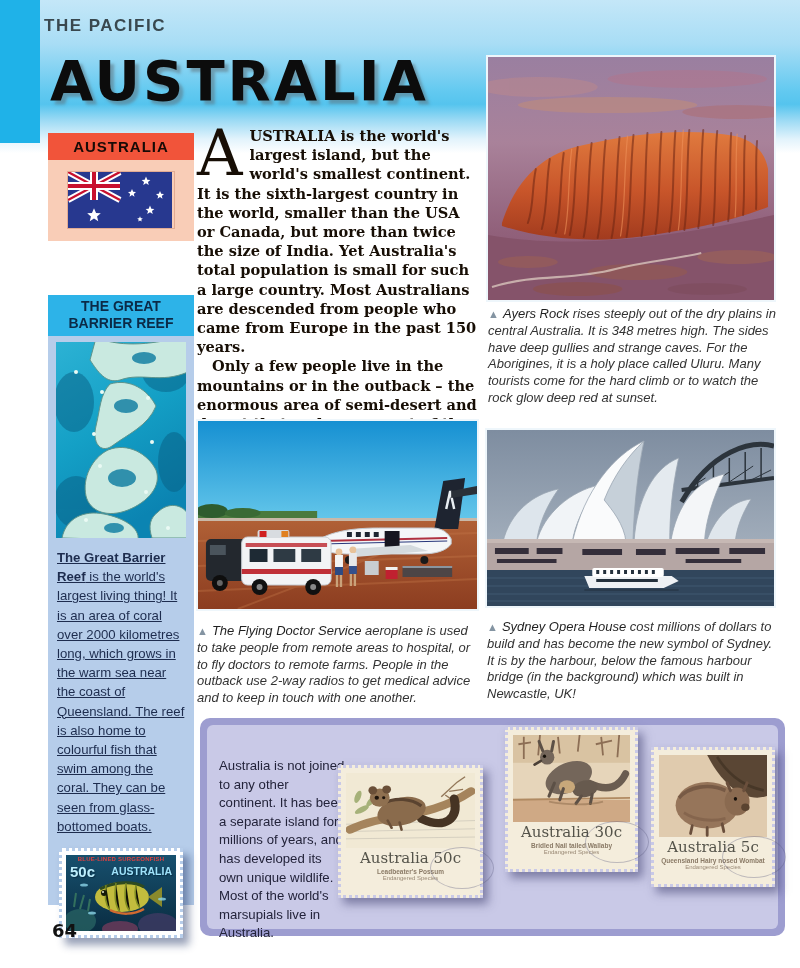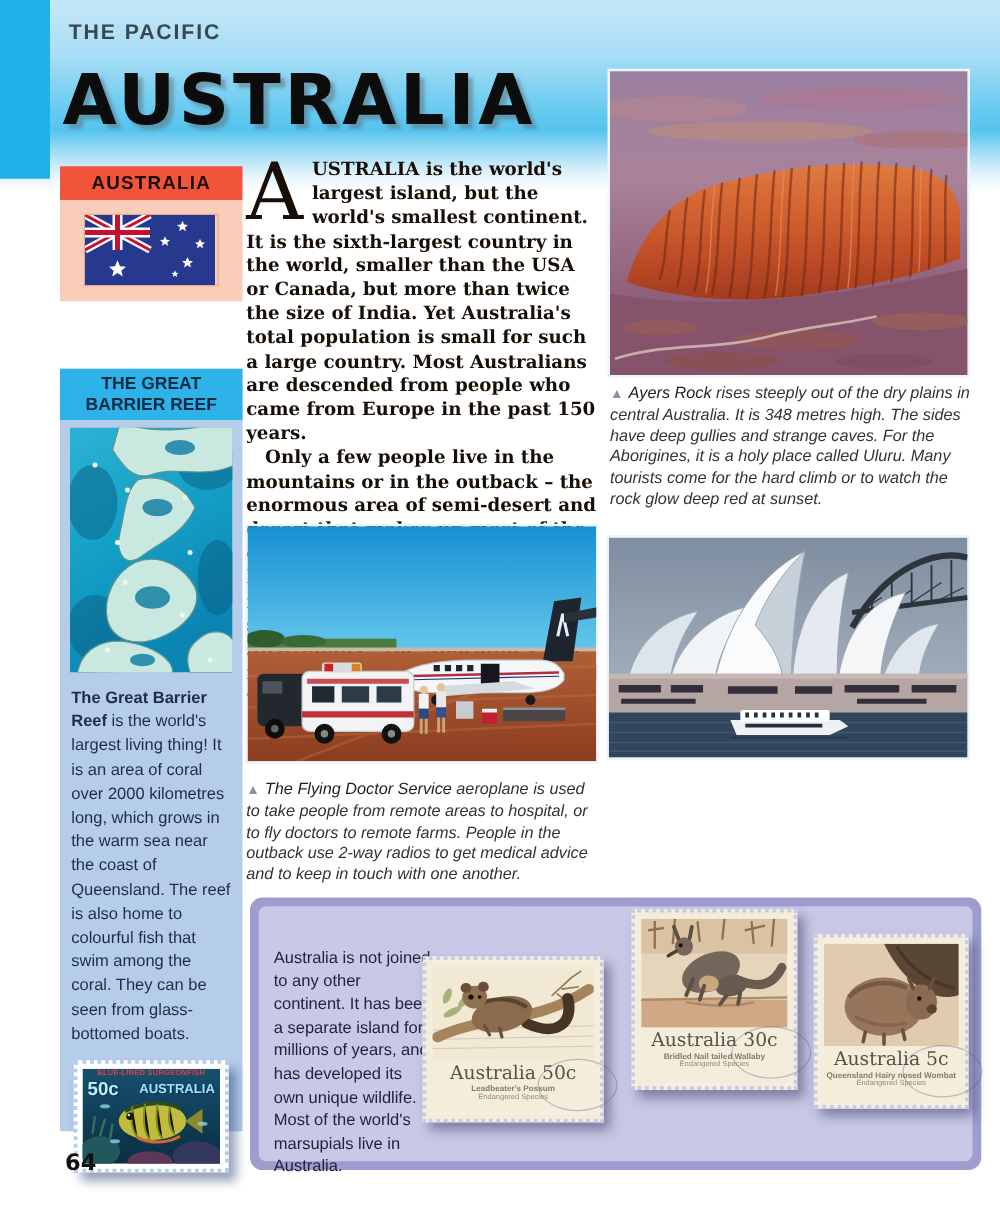--- a/index.html
+++ b/index.html
@@ -3,21 +3,21 @@
 <meta charset="utf-8">
 <style>
   html,body{margin:0;padding:0;background:#ffffff;}
   .page{position:relative;width:800px;height:968px;background:#ffffff;overflow:hidden;
         font-family:"Liberation Sans",sans-serif;}
 
   
   .header-band{position:absolute;left:0;top:0;width:800px;height:158px;
     background:linear-gradient(180deg,#c4e7f8 0%,#a8ddf5 28%,#62c9f0 58%,#55c4ee 66%,#9bdaf4 76%,#e2f3fc 88%,#ffffff 97%);}
   .corner-bar{position:absolute;left:0;top:0;width:40px;height:143px;background:#1fb2e8;}
-  .section-label{position:absolute;left:55px;top:16px;font-size:17px;font-weight:bold;
+  .section-label{position:absolute;left:44px;top:16px;font-size:17px;font-weight:bold;
     letter-spacing:1.5px;color:#39484f;}
   .main-title{position:absolute;left:50px;top:48px;font-size:56px;font-weight:900;
     font-family:"DejaVu Sans",sans-serif;color:#0c0c0c;letter-spacing:3px;
     text-shadow:4px 4px 3px rgba(92,114,126,0.55);}
 
   
   .fact-box{position:absolute;left:48px;top:133px;width:146px;}
   .fact-hdr{background:#f1543a;color:#180a06;font-weight:bold;font-size:15px;
     text-align:center;letter-spacing:1px;padding:5px 0;}
   .fact-body{background:#f9cdb7;padding:11px 6px 12px;}
@@ -47,21 +47,21 @@
   .caption .marker{font-style:normal;color:#8494a2;font-size:11px;margin-right:4px;}
   .cap-ayers{left:488px;top:306px;width:288px;}
   .cap-doctor{left:197px;top:623px;width:283px;}
   .cap-opera{left:487px;top:619px;width:290px;}
 
   
   .reef-box{position:absolute;left:48px;top:295px;width:146px;height:610px;background:#b6cdea;}
   .reef-hdr{background:#2db3e8;color:#0b2a47;font-weight:bold;font-size:14px;
     line-height:17px;text-align:center;padding:3px 0 4px;}
   .reef-photo{display:block;margin:6px auto 8px;width:130px;height:196px;line-height:0;}
-  .reef-text{margin:0;padding:2px 9px 0;font-size:13.2px;line-height:19.2px;color:#1d2c4e;}
+  .reef-text{margin:0;padding:2px 9px 0;font-size:13.2px;line-height:19.2px;color:#1d2c4e;text-decoration:underline;}
   .reef-text .lead{font-weight:bold;}
   .f-stamp{position:relative;width:124px;height:90px;margin:12px auto 0;background:#ffffff;
     border:3px dotted #b6cdea;box-sizing:border-box;padding:4px;
     box-shadow:6px 7px 8px rgba(25,45,95,0.45);}
   .f-scene{position:relative;width:100%;height:100%;}
   .f-scene svg{display:block;width:100%;height:100%;}
   .f-species{position:absolute;top:1px;left:0;width:100%;text-align:center;
     font-size:6px;font-weight:bold;color:#e04040;letter-spacing:.2px;}
   .f-value{position:absolute;top:8px;left:4px;font-size:15px;font-weight:bold;color:#bdeefc;
     text-shadow:1px 1px 1px rgba(0,30,50,.6);}
@@ -342,20 +342,23 @@
             <rect x="131" y="140" width="3" height="4"></rect>
           <rect x="138" y="140" width="3" height="4"></rect>
             <rect x="145" y="140" width="3" height="4"></rect>
           <rect x="152" y="140" width="3" height="4"></rect>
             <rect x="159" y="140" width="3" height="4"></rect>
           <rect x="166" y="140" width="3" height="4"></rect>
         </g>
         <path d="M98,160 L193,160" stroke="#22303e" stroke-width="2" opacity="0.5"></path>
       </g>
     </svg>
+  </div>
+  <div class="caption cap-opera">
+    <span class="marker">▲</span><span class="lead">Sydney Opera House</span><span> cost millions of dollars to build and has become the new symbol of Sydney. It is by the harbour, below the famous harbour bridge (in the background) which was built in Newcastle, UK!</span>
   </div>
 
   <div class="reef-box">
     <div class="reef-hdr">
       <div>THE GREAT</div>
       <div>BARRIER REEF</div>
     </div>
     <div class="reef-photo">
       <svg viewBox="0 0 130 196" preserveAspectRatio="none">
         <defs>

